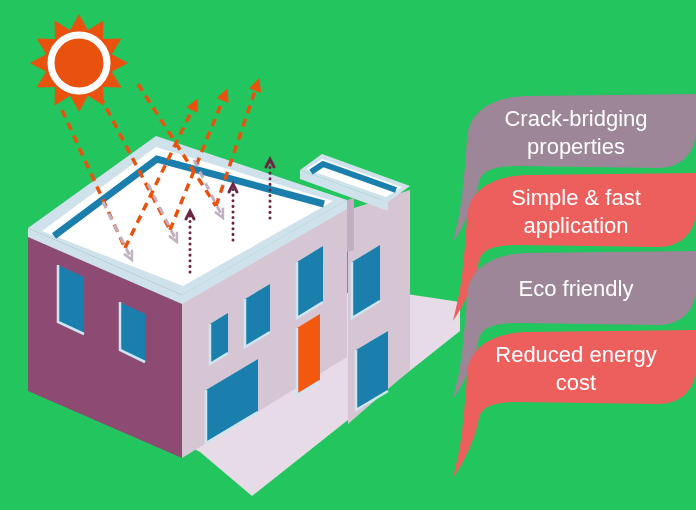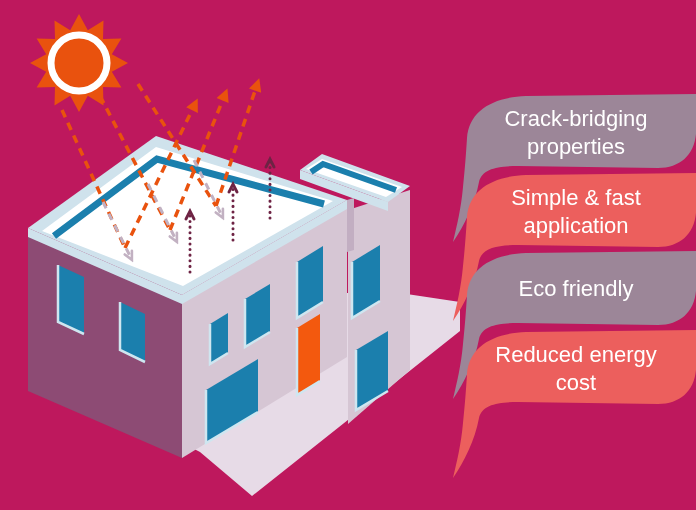--- a/index.html
+++ b/index.html
@@ -1,20 +1,20 @@
 <!DOCTYPE html>
 <html><head>
 <meta charset="utf-8">
 <style>
   html,body{margin:0;padding:0;background:#ffffff;}
   .stage{
     position:relative;
     width:696px;height:510px;
     overflow:hidden;
-    background:#be185d;
+    background:#22c55e;
     font-family:"Liberation Sans", sans-serif;
   }
   svg{display:block;}
   .banner-text{
     font-family:"Liberation Sans", sans-serif;
     font-size:22px;
     fill:#ffffff;
     text-anchor:middle;
   }
 </style>

